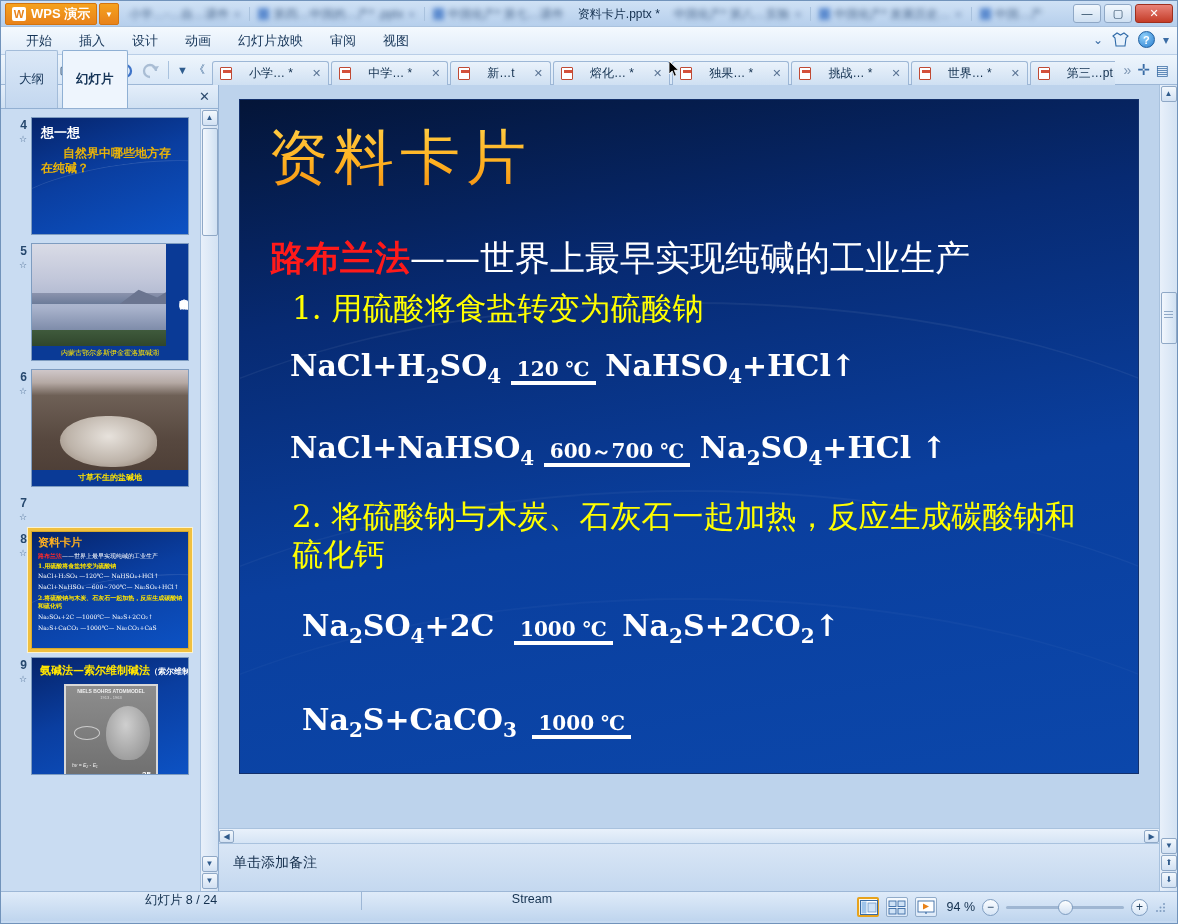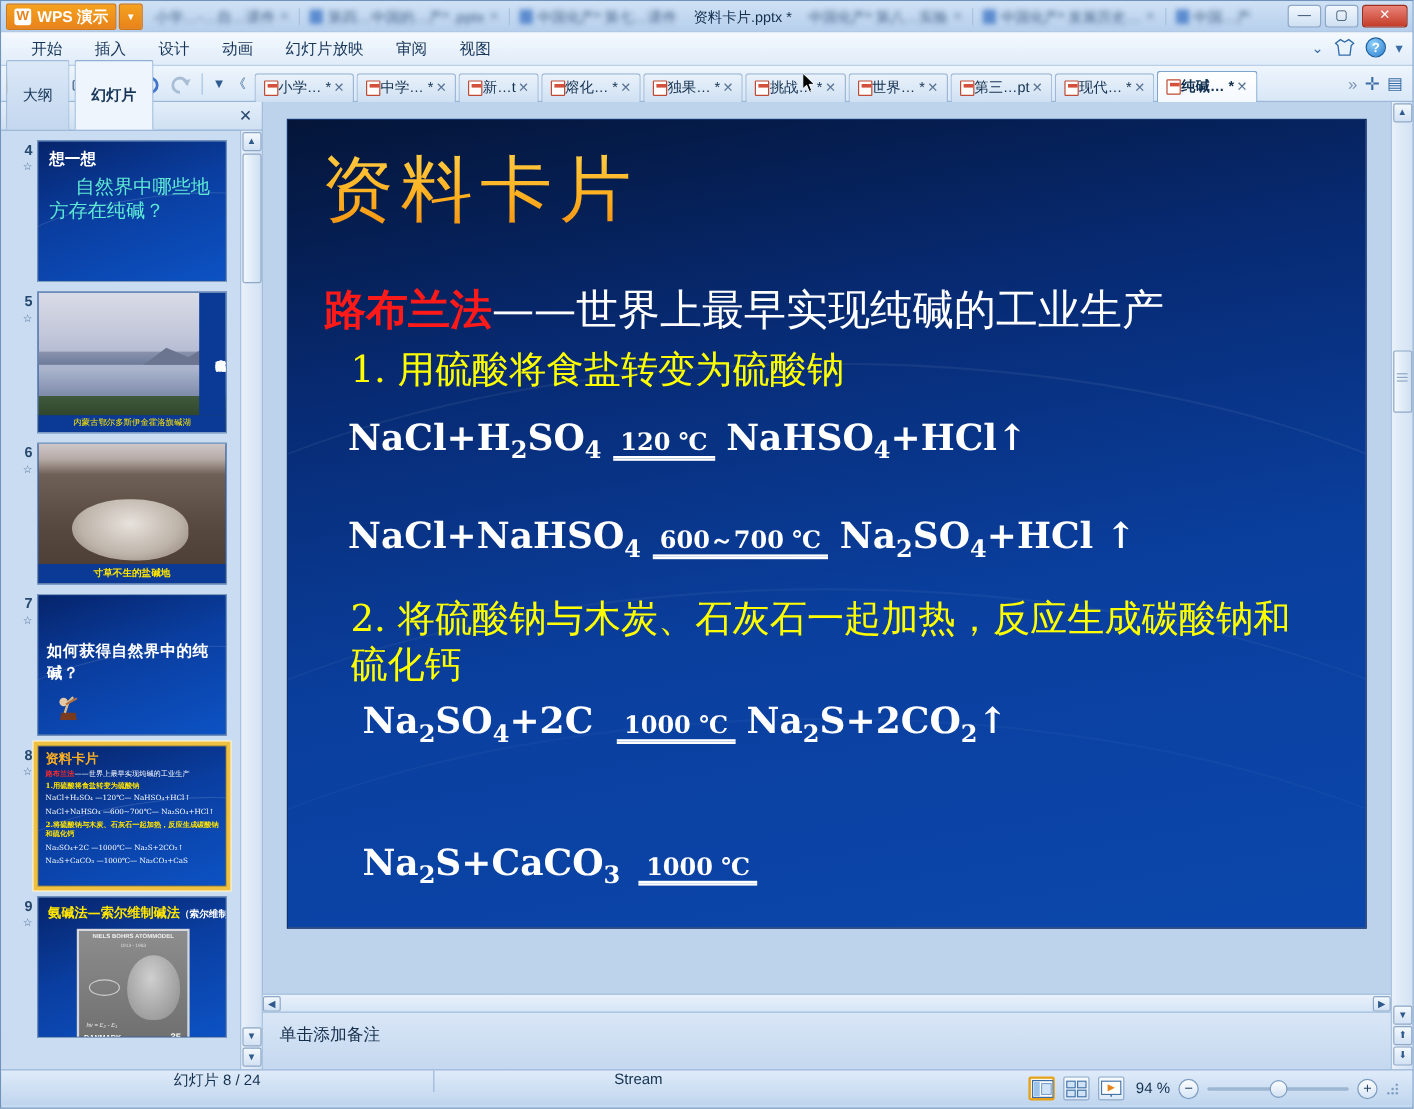--- a/index.html
+++ b/index.html
@@ -63,21 +63,21 @@
   #toolbar { position:relative; height:30px;
     background:linear-gradient(#eef5fc,#d8e7f7);
     border-bottom:1px solid #9db7d6; display:flex; align-items:center; }
   .tb-ic { width:24px; height:24px; margin-left:3px; position:relative;
     display:inline-block; }
   .tb-sepv { width:1px;height:18px;background:#a9c2de;margin:0 5px; }
   .tb-arrow { font-size:11px; color:#2e5c8e; padding:0 3px; }
 
   .doctabs { display:flex; align-items:flex-end; height:30px; flex:1;
     overflow:hidden; padding-left:4px; }
-  .dtab { display:flex; align-items:center; gap:0; height:24px;
+  .dtab { display:flex; align-items:center; gap:17px; height:24px;
     padding:0 7px; margin-right:2px; font-size:12px; color:#12304f;
     background:linear-gradient(#eaf2fb,#cfe0f2);
     border:1px solid #9db7d6; border-bottom:none;
     border-radius:3px 3px 0 0; white-space:nowrap; }
   .dtab.active { background:linear-gradient(#ffffff,#f4f9ff);
     border-color:#7ea5cf; font-weight:bold; height:26px; }
   .dt-ic { width:12px;height:13px;background:#fff;border:1px solid #c04a34;
     border-radius:1px; position:relative; }
   .dt-ic:after{content:"";position:absolute;left:2px;top:2px;width:8px;height:3px;
     background:#d4503a;}
@@ -403,22 +403,22 @@
         <div class="thumb-row">
           <div class="th-num">
             <span>4</span>
             <span class="th-star">☆</span>
           </div>
           <div class="th-box">
             <div class="tbg"></div>
             <div class="tcurve"></div>
             <div style="position:absolute;left:9px;top:6px;color:#fff;font-size:13px;font-weight:bold;
                         font-family:'DejaVu Serif',serif;">想一想</div>
-            <div style="position:absolute;left:9px;top:28px;right:8px;color:#5eead4;font-size:16px;
-                        font-weight:normal;line-height:1.25;text-indent:22px;font-family:'DejaVu Serif',serif;">自然界中哪些地方存在纯碱？</div>
+            <div style="position:absolute;left:9px;top:28px;right:8px;color:#eab308;font-size:12px;
+                        font-weight:bold;line-height:1.25;text-indent:22px;font-family:'DejaVu Serif',serif;">自然界中哪些地方存在纯碱？</div>
           </div>
         </div>
 
         <div class="thumb-row">
           <div class="th-num">
             <span>5</span>
             <span class="th-star">☆</span>
           </div>
           <div class="th-box">
             <div style="position:absolute;inset:0;background:linear-gradient(#d9dbe6 0%,#c2c7da 30%,#a9b3cc 55%,#7c8aa8 75%,#4d6050 100%);">
@@ -450,34 +450,20 @@
             </div>
             <div style="position:absolute;left:0;right:0;bottom:0;height:16px;background:#0a3a96;
                         color:#ffe400;font-size:8px;font-weight:bold;text-align:center;line-height:16px;">寸草不生的盐碱地</div>
           </div>
         </div>
 
         <div class="thumb-row">
           <div class="th-num">
             <span>7</span>
             <span class="th-star">☆</span>
-          </div>
-          <div class="th-box">
-            <div class="tbg"></div>
-            <div class="tcurve"></div>
-            <div style="position:absolute;left:7px;right:5px;top:38px;color:#fff;font-size:13px;
-                        font-weight:bold;font-family:'DejaVu Serif',serif;letter-spacing:0.5px;">如何获得自然界中的纯碱？</div>
-            <div style="position:absolute;left:10px;bottom:8px;width:30px;height:26px;">
-              <svg width="30" height="26" viewBox="0 0 30 26">
-                <path d="M8 22 L22 22 L21 16 L9 16 Z" fill="#7a3a1f"></path>
-                <path d="M12 16 L15 7 L19 3" stroke="#d9b98a" stroke-width="2" fill="none"></path>
-                <circle cx="11" cy="7" r="3.5" fill="#e4cba6"></circle>
-                <path d="M13 9 L22 4" stroke="#b8713c" stroke-width="1.6"></path>
-              </svg>
-            </div>
           </div>
         </div>
 
         <div class="thumb-row">
           <div class="th-num">
             <span>8</span>
             <span class="th-star">☆</span>
           </div>
           <div class="th-box sel">
             <div class="tbg"></div>
@@ -565,21 +551,21 @@
             <span class="t">NaCl+NaHSO<sub>4</sub></span>
             <span class="arrowbox">
               <span class="cond">600～700 ℃</span>
               <span class="bar"></span>
             </span>
             <span class="t">Na<sub>2</sub>SO<sub>4</sub>+HCl ↑</span>
           </div>
 
           <div class="s-step" style="left:52px; top:398px; width:810px;">2. 将硫酸钠与木炭、石灰石一起加热，反应生成碳酸钠和硫化钙</div>
 
-          <div class="eq" style="left:62px; top:484px;">
+          <div class="eq" style="left:62px; top:508px;">
             <span class="t">Na<sub>2</sub>SO<sub>4</sub>+2C</span>
             <span class="arrowbox" style="margin-left:14px;">
               <span class="cond">1000 ℃</span>
               <span class="bar"></span>
             </span>
             <span class="t">Na<sub>2</sub>S+2CO<sub>2</sub>↑</span>
           </div>
 
           <div class="eq" style="left:62px; top:602px;">
             <span class="t">Na<sub>2</sub>S+CaCO<sub>3</sub></span>

